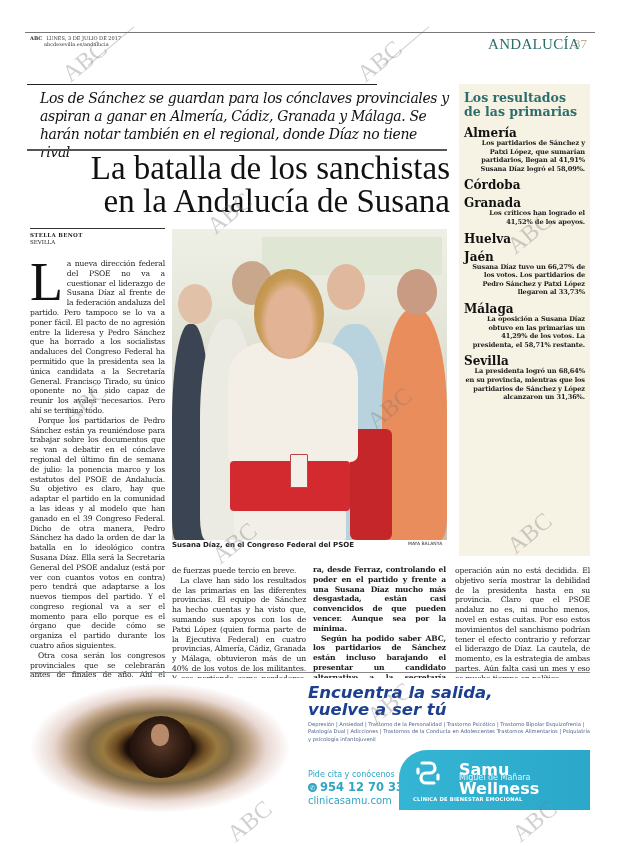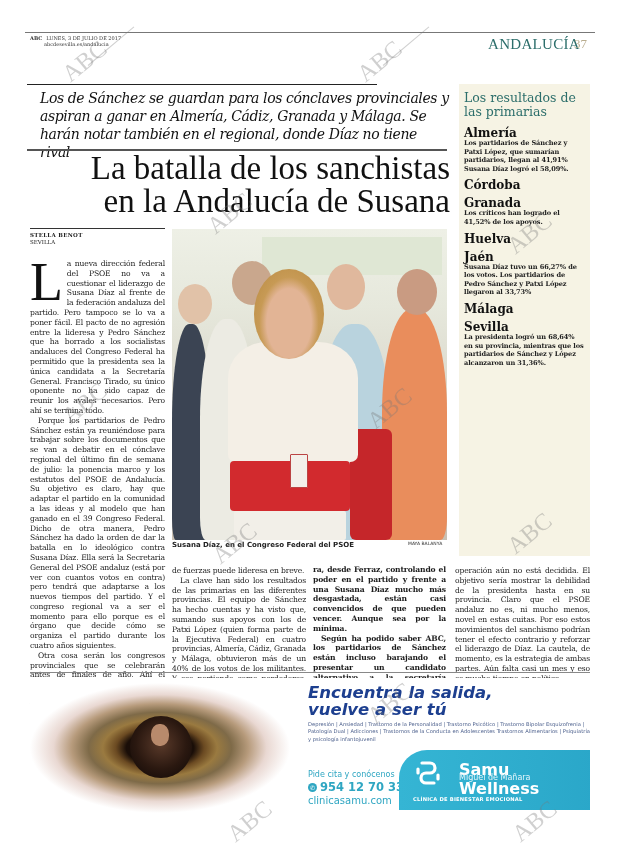--- a/index.html
+++ b/index.html
@@ -37,24 +37,24 @@
   
   .photo { position: absolute; left: 172px; top: 229px; width: 275px; height: 311px; overflow: hidden; background: linear-gradient(180deg, #eef0e6 0%, #e6e8dc 25%, #d9d5c9 60%, #c9c0b3 100%); }
   .ph-bg-sign { position: absolute; left: 90px; top: 8px; width: 180px; height: 38px; background: #dfe7d4; }
   .ph-person { position: absolute; border-radius: 45% 45% 10% 10%; }
   .ph-head { position: absolute; border-radius: 50%; }
   .caption { position: absolute; left: 172px; top: 541px; font-family: "DejaVu Sans", sans-serif; font-size: 7px; font-weight: bold; color: #222; text-align: right; }
   .credit { position: absolute; left: 408px; top: 541px; font-family: "DejaVu Sans", sans-serif; font-size: 4.5px; color: #333; }
 
   
   .sidebar { position: absolute; left: 459px; top: 84px; width: 131px; height: 472px; background: #f6f3e4; padding: 7px 5px; box-sizing: border-box; }
-  .sb-title { font-family: "DejaVu Serif", serif; font-weight: normal; font-size: 12.5px; line-height: 14px; color: #2c6e6b; margin-bottom: 8px; }
+  .sb-title { font-family: "DejaVu Serif", serif; font-weight: bold; font-size: 12.5px; line-height: 14px; color: #2c6e6b; margin-bottom: 8px; }
   .sb-item { margin-bottom: 6px; }
   .sb-item h4 { margin: 0; font-family: "DejaVu Serif", serif; font-weight: bold; font-size: 12px; line-height: 12px; color: #111; }
-  .sb-item p { margin: 0; font-family: "DejaVu Serif", serif; font-weight: bold; font-size: 6.6px; line-height: 8.6px; color: #222; letter-spacing: -0.1px; }
+  .sb-item p { margin: 0; font-family: "DejaVu Serif", serif; font-weight: bold; font-size: 6.6px; line-height: 8.6px; color: #222; letter-spacing: -0.1px; text-align: right; }
 
   
   .wm { position: absolute; font-family: "Liberation Serif", serif; font-size: 24px; color: rgba(120,120,120,0.35); transform: rotate(-40deg); pointer-events: none; }
   .wm-line { position: absolute; height: 1px; background: rgba(120,120,120,0.35); transform-origin: left center; transform: rotate(-40deg); pointer-events: none; }
 
   
   .ad { position: absolute; left: 30px; top: 678px; width: 560px; height: 140px; background: #ffffff; overflow: hidden; }
   .ad-eye { position: absolute; left: 0; top: 0; width: 270px; height: 138px; background: radial-gradient(ellipse 130px 65px at 130px 70px, #1a0e08 0%, #1a0e08 26%, #6b4a22 34%, #9a7a40 44%, #7e6a48 55%, #b79b7c 68%, #e9d8d2 82%, #ffffff 100%); }
   .ad-eye-pupil { position: absolute; left: 100px; top: 38px; width: 62px; height: 62px; border-radius: 50%; background: radial-gradient(circle at 50% 45%, #5a3a2a 0%, #2a1810 55%, #0d0705 100%); }
   .ad-eye-face { position: absolute; left: 121px; top: 46px; width: 18px; height: 22px; border-radius: 45%; background: #b88a6c; }
@@ -137,29 +137,30 @@
     </div>
   <div class="sb-item">
       <h4>Huelva</h4>
     </div>
   <div class="sb-item">
       <h4>Jaén</h4>
       <p>Susana Díaz tuvo un 66,27% de los votos. Los partidarios de Pedro Sánchez y Patxi López llegaron al 33,73%</p>
     </div>
   <div class="sb-item">
       <h4>Málaga</h4>
+      <p>La oposición a Susana Díaz obtuvo en las primarias un 41,29% de los votos. La presidenta, el 58,71% restante.</p>
     </div>
   <div class="sb-item">
       <h4>Sevilla</h4>
       <p>La presidenta logró un 68,64% en su provincia, mientras que los partidarios de Sánchez y López alcanzaron un 31,36%.</p>
     </div>
 </div>
 
 <div class="col col2">
-  <p class="first">de fuerzas puede lideresa en breve.</p>
+  <p class="first">de fuerzas puede tercio en breve.</p>
   <p>La clave han sido los resultados de las primarias en las diferentes provincias. El equipo de Sánchez ha hecho cuentas y ha visto que, sumando sus apoyos con los de Patxi López (quien forma parte de la Ejecutiva Federal) en cuatro provincias, Almería, Cádiz, Granada y Málaga, obtuvieron más de un 40% de los votos de los militantes. Y eso partiendo como perdedores. Aho-</p>
 </div>
 <div class="col col3">
   <p class="first">ra, desde Ferraz, controlando el poder en el partido y frente a una Susana Díaz mucho más desgastada, están casi convencidos de que pueden vencer. Aunque sea por la mínima.</p>
   <p>Según ha podido saber ABC, los partidarios de Sánchez están incluso barajando el presentar un candidato alternativo a la secretaría general de Sevilla, Verónica Pérez, que cuenta con la total confianza de Díaz, aunque esta</p>
 </div>
 <div class="col col4">
   <p class="first">operación aún no está decidida. El objetivo sería mostrar la debilidad de la presidenta hasta en su provincia. Claro que el PSOE andaluz no es, ni mucho menos, novel en estas cuitas. Por eso estos movimientos del sanchismo podrían tener el efecto contrario y reforzar el liderazgo de Díaz. La cautela, de momento, es la estrategia de ambas partes. Aún falta casi un mes y eso es mucho tiempo en política.</p>
 </div>
 <div class="body-rule" style="left:30px;width:560px;"></div>

